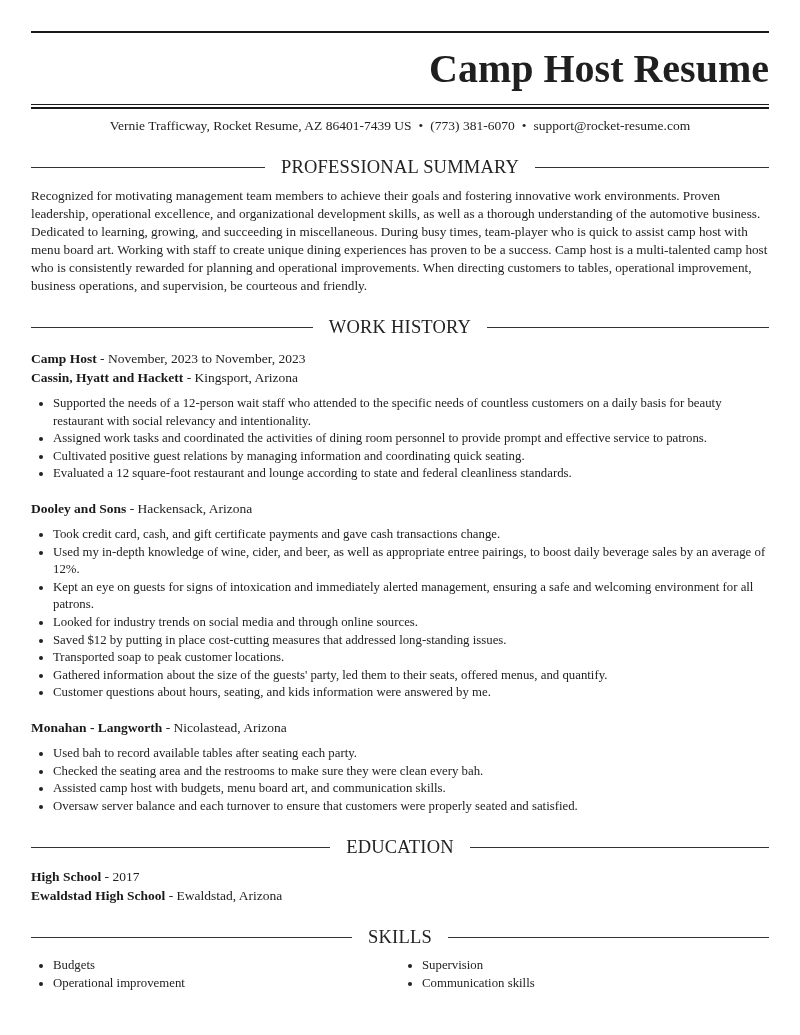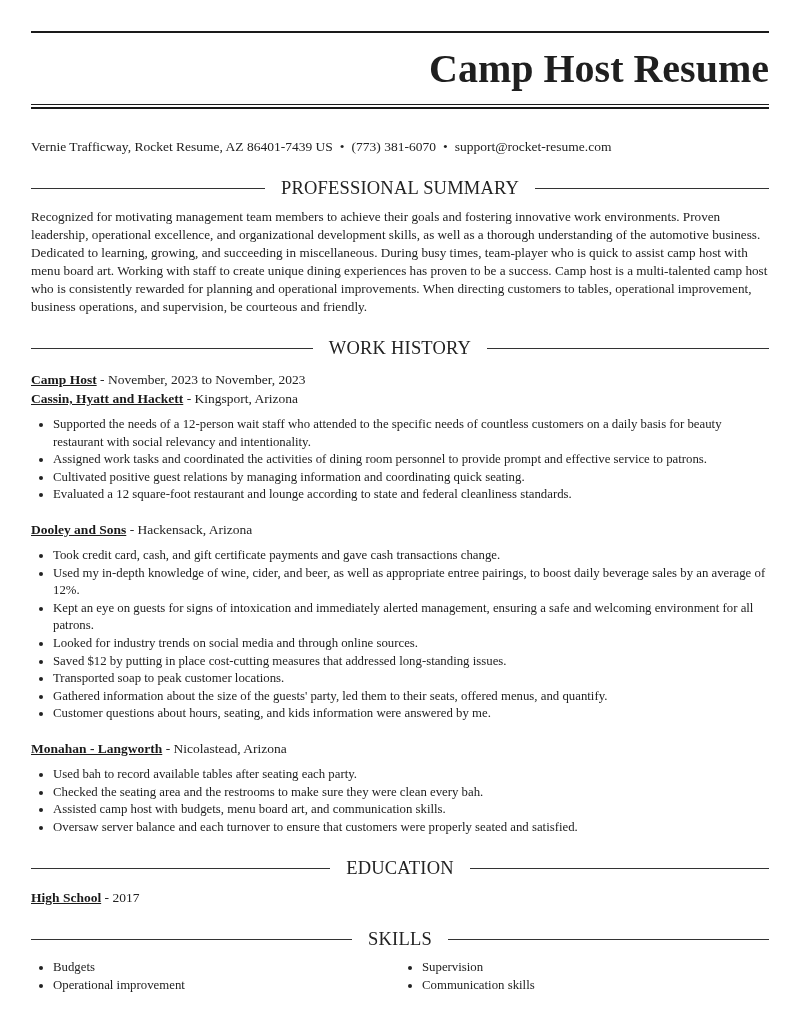--- a/index.html
+++ b/index.html
@@ -9,34 +9,34 @@
       color: #222222;
     }
     .page { position: relative; padding: 0 31px; }
     .rule-top { margin-top: 31px; height: 0; border-top: 2px solid #1a1a1a; }
     .title {
       text-align: right; font-size: 40px; line-height: 48px;
       margin-top: 12px; margin-bottom: 11px; color: #1f1f1f; font-weight: bold;
     }
     .rule-double { height: 2px; border-top: 1px solid #1a1a1a; border-bottom: 2px solid #1a1a1a; }
     .contact {
-      font-size: 13.5px; margin-top: 29px; line-height: 18px; color: #222;
+      text-align: center; font-size: 13.5px; margin-top: 8px; line-height: 18px; color: #222;
     }
     .contact .sep { margin: 0 7px; }
     .section-head {
       display: flex; align-items: center; margin-top: 20px; margin-bottom: 8px;
     }
     .section-head .line { flex: 1; height: 0; border-top: 1px solid #333; }
     .section-head .label {
       font-size: 18.5px; padding: 0 16px; line-height: 24px; color: #222; letter-spacing: 0.2px;
     }
     .summary { font-size: 13.2px; line-height: 18px; margin: 0; color: #222; }
     .job { margin-top: 10px; }
     .job-line { font-size: 13.5px; line-height: 19px; color: #222; }
-    .job-line b { font-weight: bold; color: #1a1a1a; text-decoration: underline; }
+    .job-line b { font-weight: bold; color: #1a1a1a; }
     ul.bullets { margin: 8px 0 0 0; padding-left: 22px; }
     ul.bullets li { font-size: 12.8px; line-height: 17.6px; color: #222; }
     .job + .job { margin-top: 16px; }
     .skills { display: flex; margin-top: 4px; }
     .skills ul { flex: 1; margin: 0; padding-left: 22px; }
     .skills ul li { font-size: 12.8px; line-height: 17.8px; color: #222; }
   </style>
 </head>
 <body>
 
@@ -96,20 +96,21 @@
       <li>Oversaw server balance and each turnover to ensure that customers were properly seated and satisfied.</li>
     </ul>
   </div>
 
   <div class="section-head">
     <div class="line"></div>
     <div class="label">EDUCATION</div>
     <div class="line"></div>
   </div>
   <div class="job-line"><b>High School</b><span> - 2017</span></div>
+  <div class="job-line"><b>Ewaldstad High School</b><span> - Ewaldstad, Arizona</span></div>
 
   <div class="section-head">
     <div class="line"></div>
     <div class="label">SKILLS</div>
     <div class="line"></div>
   </div>
   <div class="skills">
     <ul>
       <li>Budgets</li>
       <li>Operational improvement</li>

